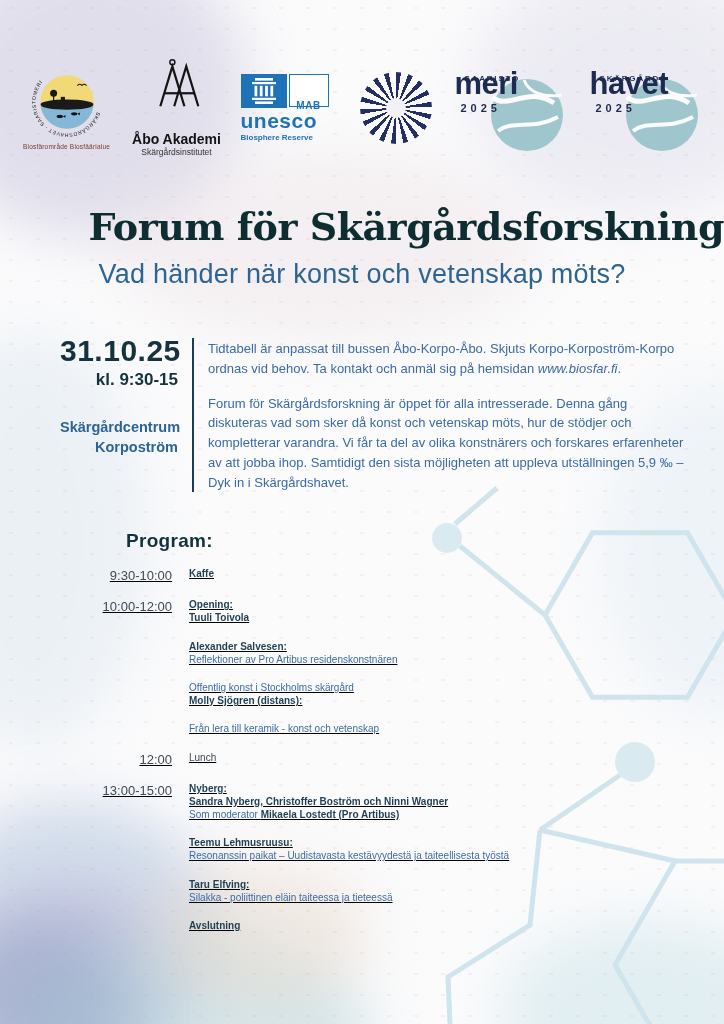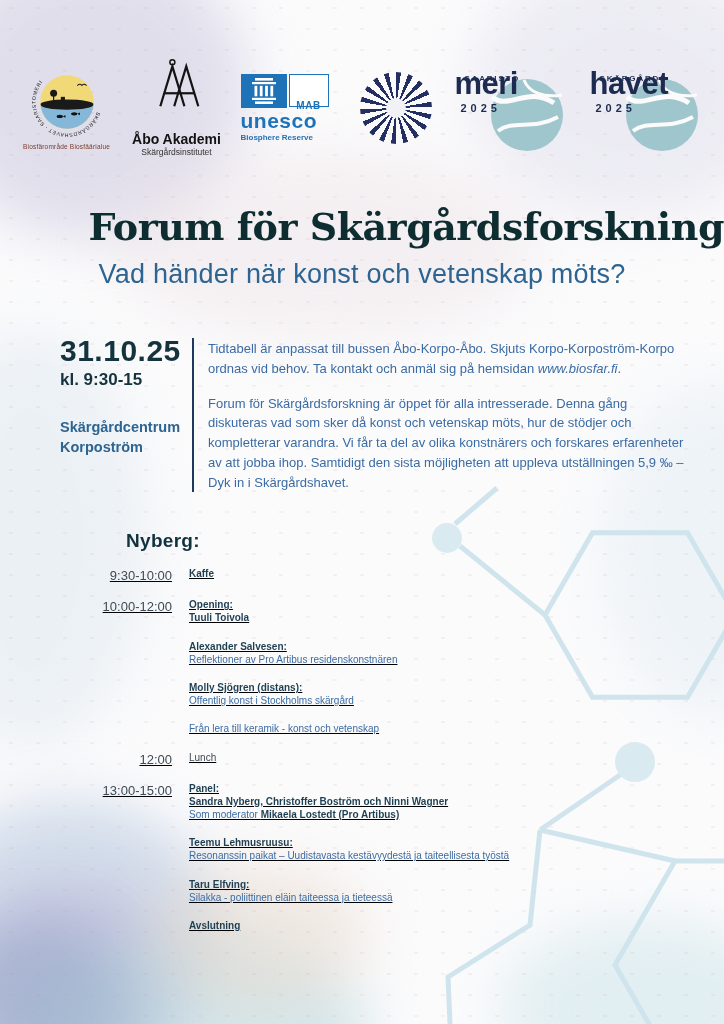--- a/index.html
+++ b/index.html
@@ -64,21 +64,21 @@
   .y2k svg{position:absolute;right:0;bottom:0;}
   .y2k-top{position:absolute;left:14px;top:12px;font-size:8px;letter-spacing:1.8px;font-weight:700;color:var(--col-logo-navy);}
   .y2k-main{position:absolute;left:4px;top:4px;font-size:31px;font-weight:800;color:var(--col-logo-navy);letter-spacing:-.5px;}
   .y2k-year{position:absolute;left:10px;top:40px;font-size:11px;letter-spacing:4px;font-weight:600;color:var(--col-logo-navy);}
   
   .title{text-align:right;margin-top:46px;font-family:"DejaVu Serif",serif;font-weight:700;
          font-size:38px;color:var(--col-title);white-space:nowrap;letter-spacing:-.5px;}
   .subtitle{text-align:center;margin-top:10px;font-size:27px;color:var(--col-subtitle-blue);letter-spacing:.2px;}
   
   .info{display:flex;margin:44px 26px 0 60px;}
-  .info-left{width:118px;flex-shrink:0;}
+  .info-left{width:118px;flex-shrink:0;text-align:right;}
   .date{font-size:30px;font-weight:800;color:#14333c;letter-spacing:.5px;}
   .time{font-size:17px;font-weight:700;color:#14333c;margin-top:2px;}
   .venue{margin-top:28px;font-size:14.5px;font-weight:700;color:var(--col-subtitle-blue);line-height:1.35;}
   .info-divider{width:2px;background:var(--col-divider-navy);margin:4px 14px 0 14px;}
   .info-right{flex:1;font-size:13px;color:var(--col-body-blue);line-height:1.52;padding-top:5px;padding-right:10px;}
   .info-right p{margin:0;}
   .info-right p + p{margin-top:15px;}
   .info-right i{font-style:italic;}
   
   .program-heading{margin:38px 0 0 126px;font-size:19px;font-weight:800;color:#11333e;letter-spacing:.3px;}
@@ -237,21 +237,21 @@
           <div>Korpoström</div>
         </div>
       </div>
       <div class="info-divider"></div>
       <div class="info-right">
         <p><span>Tidtabell är anpassat till bussen Åbo-Korpo-Åbo. Skjuts Korpo-Korpoström-Korpo ordnas vid behov. Ta kontakt och anmäl sig på hemsidan </span><i>www.biosfar.fi</i><span>.</span></p>
         <p>Forum för Skärgårdsforskning är öppet för alla intresserade. Denna gång diskuteras vad som sker då konst och vetenskap möts, hur de stödjer och kompletterar varandra. Vi får ta del av olika konstnärers och forskares erfarenheter av att jobba ihop. Samtidigt den sista möjligheten att uppleva utställningen 5,9 ‰ – Dyk in i Skärgårdshavet.</p>
       </div>
     </div>
 
-    <div class="program-heading">Nyberg:</div>
+    <div class="program-heading">Program:</div>
     <div class="schedule">
         <div class="entry">
           <div class="entry-time">9:30-10:00</div>
           <div class="entry-lines">
             <div><span class="bold">Kaffe</span></div>
           </div>
         </div>
         <div class="entry">
           <div class="entry-time">10:00-12:00</div>
           <div class="entry-lines">
@@ -262,40 +262,40 @@
         <div class="entry">
           <div class="entry-time"></div>
           <div class="entry-lines">
             <div><span class="bold">Alexander Salvesen:</span></div>
             <div><span class="blue">Reflektioner av Pro Artibus residenskonstnären</span></div>
           </div>
         </div>
         <div class="entry">
           <div class="entry-time"></div>
           <div class="entry-lines">
+            <div><span class="blue">Offentlig konst i Stockholms skärgård</span></div>
             <div><span class="bold">Molly Sjögren (distans):</span></div>
-            <div><span class="blue">Offentlig konst i Stockholms skärgård</span></div>
           </div>
         </div>
         <div class="entry">
           <div class="entry-time"></div>
           <div class="entry-lines">
             <div><span class="blue">Från lera till keramik - konst och vetenskap</span></div>
           </div>
         </div>
         <div class="entry">
           <div class="entry-time">12:00</div>
           <div class="entry-lines">
             <div><span class="plain">Lunch</span></div>
           </div>
         </div>
         <div class="entry">
           <div class="entry-time">13:00-15:00</div>
           <div class="entry-lines">
-            <div><span class="bold">Panel:</span></div>
+            <div><span class="bold">Nyberg:</span></div>
             <div><span class="bold">Sandra Nyberg, Christoffer Boström och Ninni Wagner</span></div>
             <div><span class="blue">Som moderator </span><span class="bold">Mikaela Lostedt (Pro Artibus)</span></div>
           </div>
         </div>
         <div class="entry">
           <div class="entry-time"></div>
           <div class="entry-lines">
             <div><span class="bold">Teemu Lehmusruusu:</span></div>
             <div><span class="blue">Resonanssin paikat – Uudistavasta kestävyydestä ja taiteellisesta työstä</span></div>
           </div>

